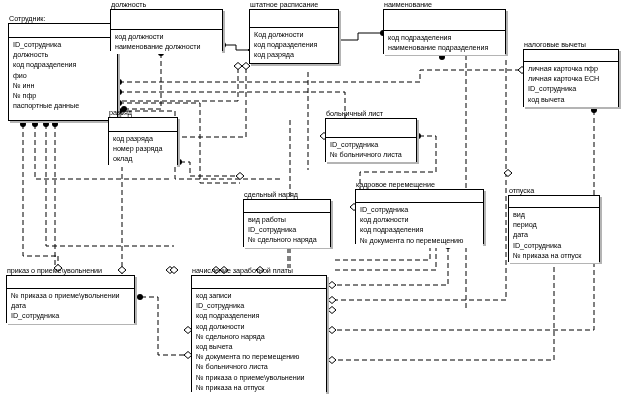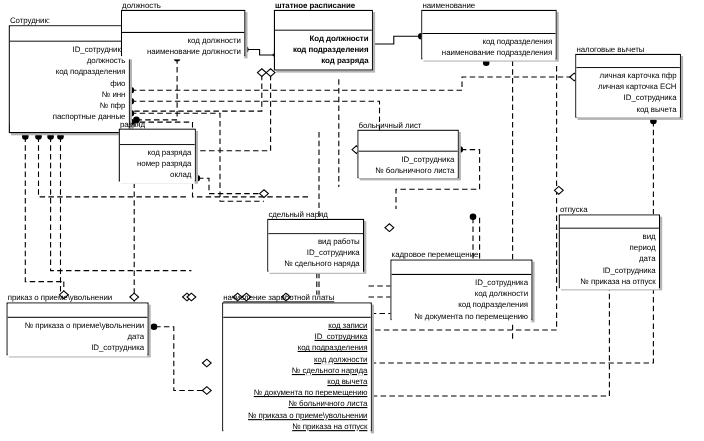--- a/index.html
+++ b/index.html
@@ -51,21 +51,20 @@
     box-sizing: border-box;
     padding: 2px 3px 2px 4px;
     background: #fff;
   }
   .attr {
     font-size: 7.2px;
     line-height: 10.2px;
     color: #000;
     white-space: nowrap;
     letter-spacing: -0.05px;
-    text-align: right;
   }
 </style>
 </head>
 <body>
 
 <div id="canvas">
 
   <svg id="wires" viewBox="0 0 640 401" width="640" height="401">
     <defs>
       <style>
@@ -227,21 +226,21 @@
       <div class="entity" style="left: 110px; top: 0px; width: 113px;">
         <div class="entity-title">должность</div>
         <div class="entity-box" style="width: 113px; height: 42px;">
           <div class="entity-keyarea" style="height: 20px;"></div>
           <div class="entity-attrs">
             <div class="attr">код должности</div>
             <div class="attr">наименование должности</div>
           </div>
         </div>
       </div>
-      <div class="entity" style="left: 249px; top: 0px; width: 107px; font-weight: bold;">
+      <div class="entity" style="left: 249px; top: 0px; width: 107px;">
         <div class="entity-title">штатное расписание</div>
         <div class="entity-box" style="width: 90px; height: 55px;">
           <div class="entity-keyarea" style="height: 18px;"></div>
           <div class="entity-attrs">
             <div class="attr">Код должности</div>
             <div class="attr">код подразделения</div>
             <div class="attr">код разряда</div>
           </div>
         </div>
       </div>
@@ -305,21 +304,21 @@
         <div class="entity-title">сдельный наряд</div>
         <div class="entity-box" style="width: 88px; height: 48px;">
           <div class="entity-keyarea" style="height: 13px;"></div>
           <div class="entity-attrs">
             <div class="attr">вид работы</div>
             <div class="attr">ID_сотрудника</div>
             <div class="attr">№ сдельного наряда</div>
           </div>
         </div>
       </div>
-      <div class="entity" style="left: 355px; top: 180px; width: 129px; margin-top: 47px;">
+      <div class="entity" style="left: 355px; top: 180px; width: 129px;">
         <div class="entity-title">кадровое перемещение</div>
         <div class="entity-box" style="width: 129px; height: 55px;">
           <div class="entity-keyarea" style="height: 13px;"></div>
           <div class="entity-attrs">
             <div class="attr">ID_сотрудника</div>
             <div class="attr">код должности</div>
             <div class="attr">код подразделения</div>
             <div class="attr">№ документа по перемещению</div>
           </div>
         </div>
@@ -328,21 +327,21 @@
         <div class="entity-title">приказ о приеме\увольнении</div>
         <div class="entity-box" style="width: 129px; height: 48px;">
           <div class="entity-keyarea" style="height: 13px;"></div>
           <div class="entity-attrs">
             <div class="attr">№ приказа о приеме\увольнении</div>
             <div class="attr">дата</div>
             <div class="attr">ID_сотрудника</div>
           </div>
         </div>
       </div>
-      <div class="entity" style="left: 202px; top: 266px; width: 113px; text-decoration: underline;">
+      <div class="entity" style="left: 191px; top: 266px; width: 113px;">
         <div class="entity-title">начисление заработной платы</div>
         <div class="entity-box" style="width: 136px; height: 117px;">
           <div class="entity-keyarea" style="height: 13px;"></div>
           <div class="entity-attrs">
             <div class="attr">код записи</div>
             <div class="attr">ID_сотрудника</div>
             <div class="attr">код подразделения</div>
             <div class="attr">код должности</div>
             <div class="attr">№ сдельного наряда</div>
             <div class="attr">код вычета</div>

